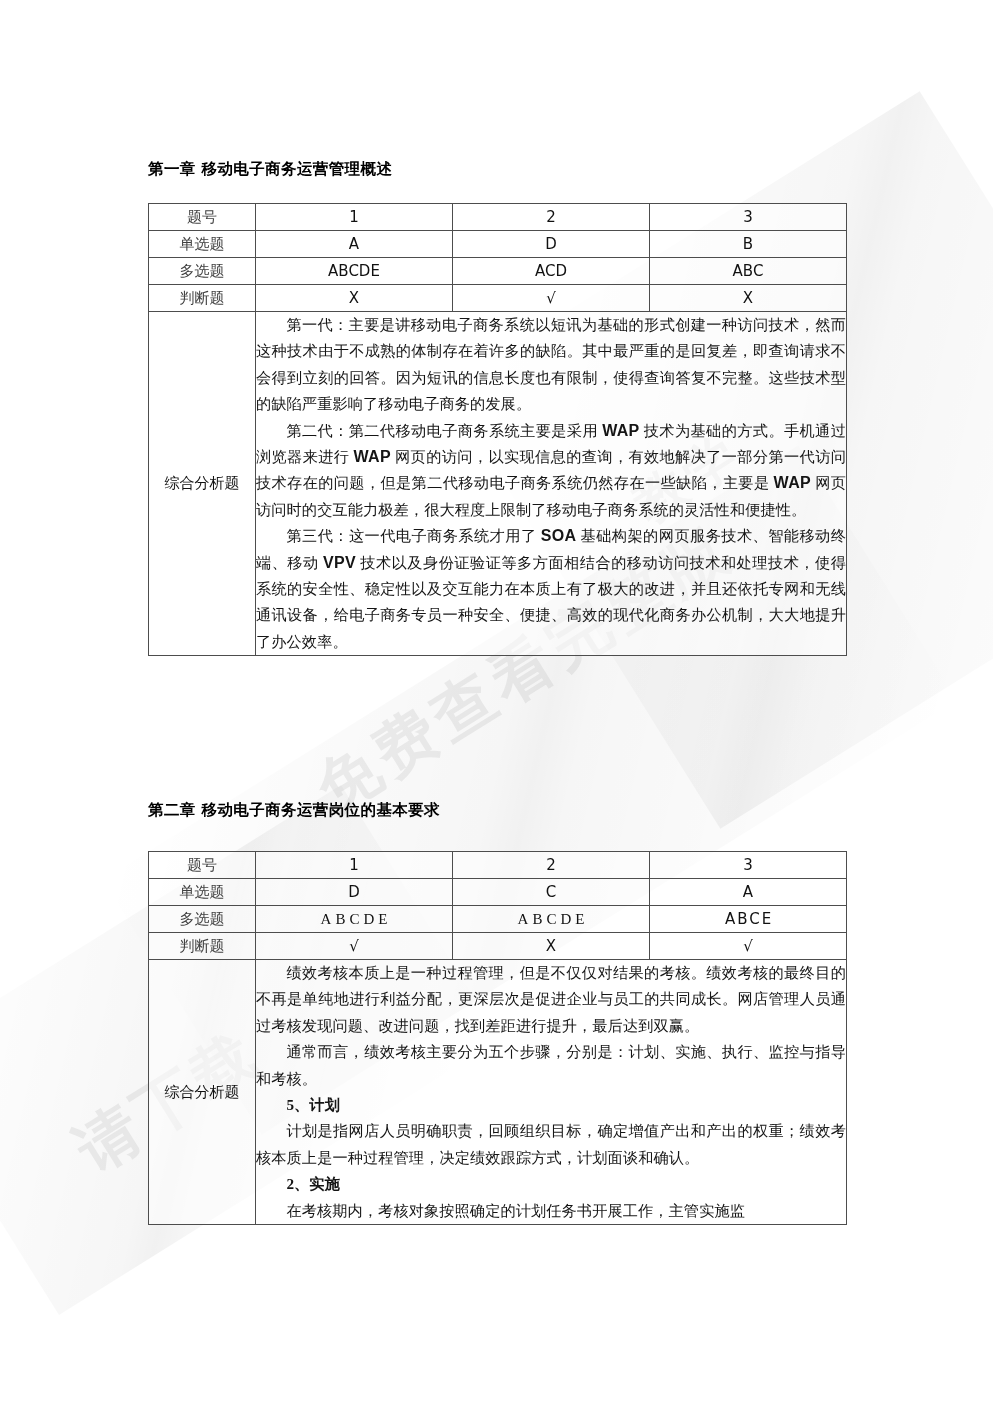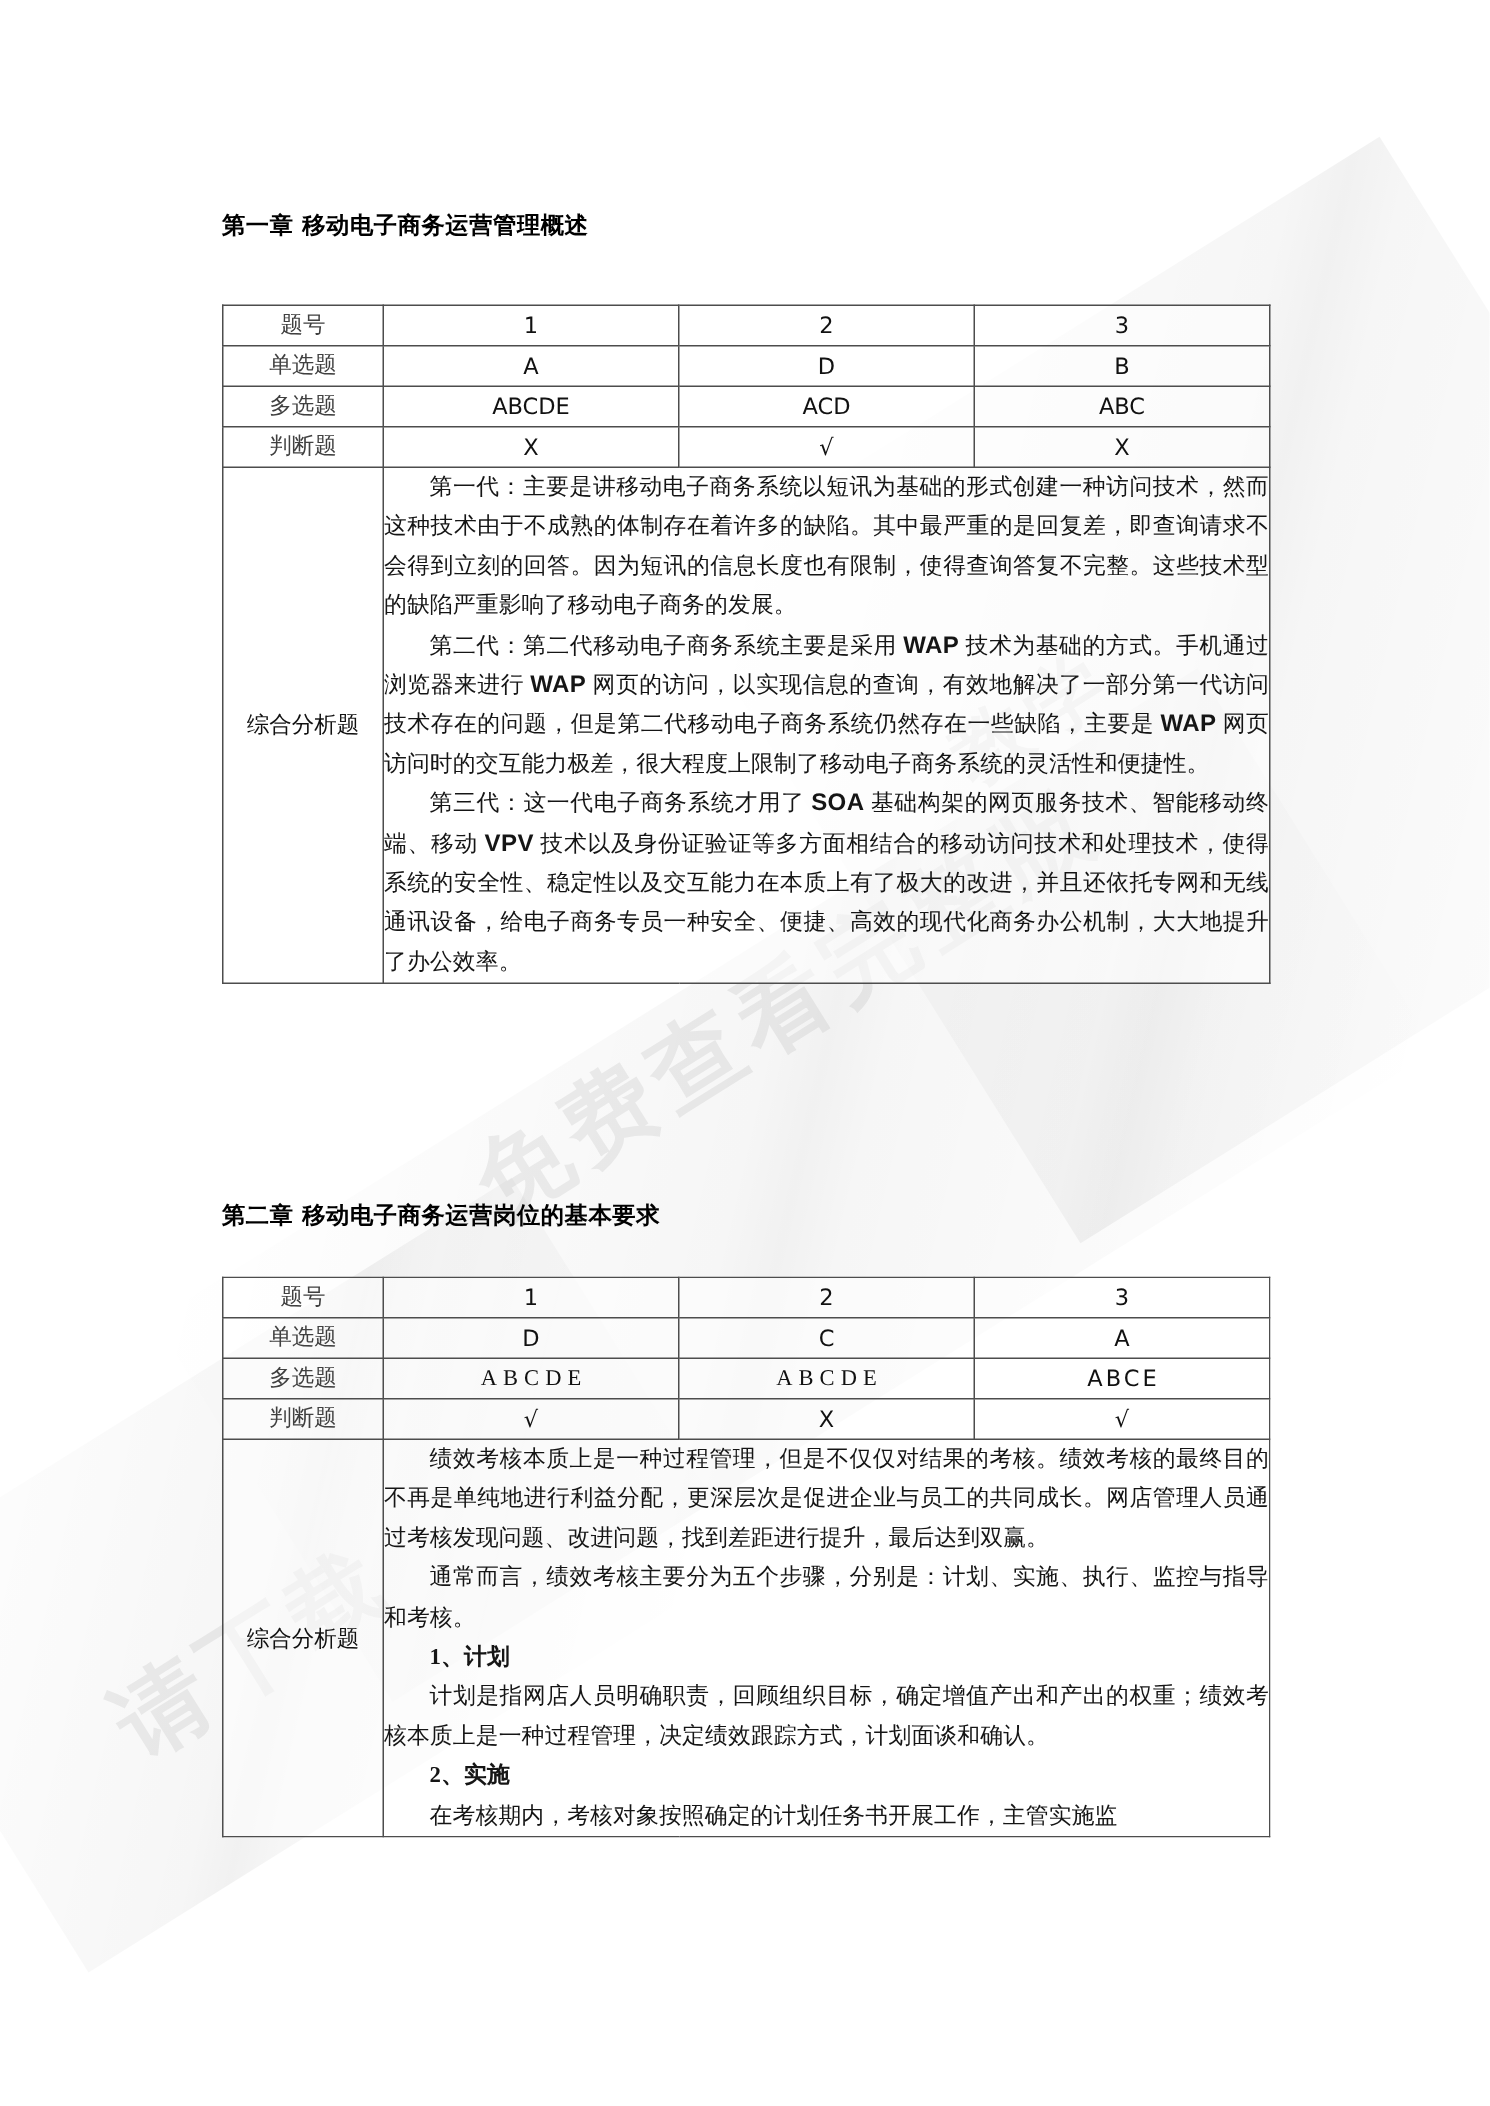--- a/index.html
+++ b/index.html
@@ -58,21 +58,21 @@
 
   .chapter-heading {
     position: absolute;
     left: 148px;
     font-family: "DejaVu Sans", "Liberation Sans", sans-serif;
     font-weight: 700;
     font-size: 15.5px;
     letter-spacing: 0.4px;
     color: #000;
   }
-  #chapter-1-heading { top: 140px; }
+  #chapter-1-heading { top: 159px; }
   #chapter-2-heading { top: 800px; }
 
   table.answer-table {
     position: absolute;
     left: 148px;
     width: 698px;
     border-collapse: collapse;
     table-layout: fixed;
     background: transparent;
   }
@@ -243,21 +243,21 @@
         <td class="cell-label">判断题</td>
         <td class="cell-ans">√</td>
         <td class="cell-ans">X</td>
         <td class="cell-ans">√</td>
       </tr>
       <tr>
         <td class="analysis-label">综合分析题</td>
         <td class="analysis-body" colspan="3">
           <p class="para">绩效考核本质上是一种过程管理，但是不仅仅对结果的考核。绩效考核的最终目的不再是单纯地进行利益分配，更深层次是促进企业与员工的共同成长。网店管理人员通过考核发现问题、改进问题，找到差距进行提升，最后达到双赢。</p>
           <p class="para">通常而言，绩效考核主要分为五个步骤，分别是：计划、实施、执行、监控与指导和考核。</p>
-          <p class="para step-title">1、计划</p>
+          <p class="para step-title">5、计划</p>
           <p class="para">计划是指网店人员明确职责，回顾组织目标，确定增值产出和产出的权重；绩效考核本质上是一种过程管理，决定绩效跟踪方式，计划面谈和确认。</p>
           <p class="para step-title">2、实施</p>
           <p class="para">在考核期内，考核对象按照确定的计划任务书开展工作，主管实施监</p>
         </td>
       </tr>
     </tbody>
   </table>
 
 </div>
 

